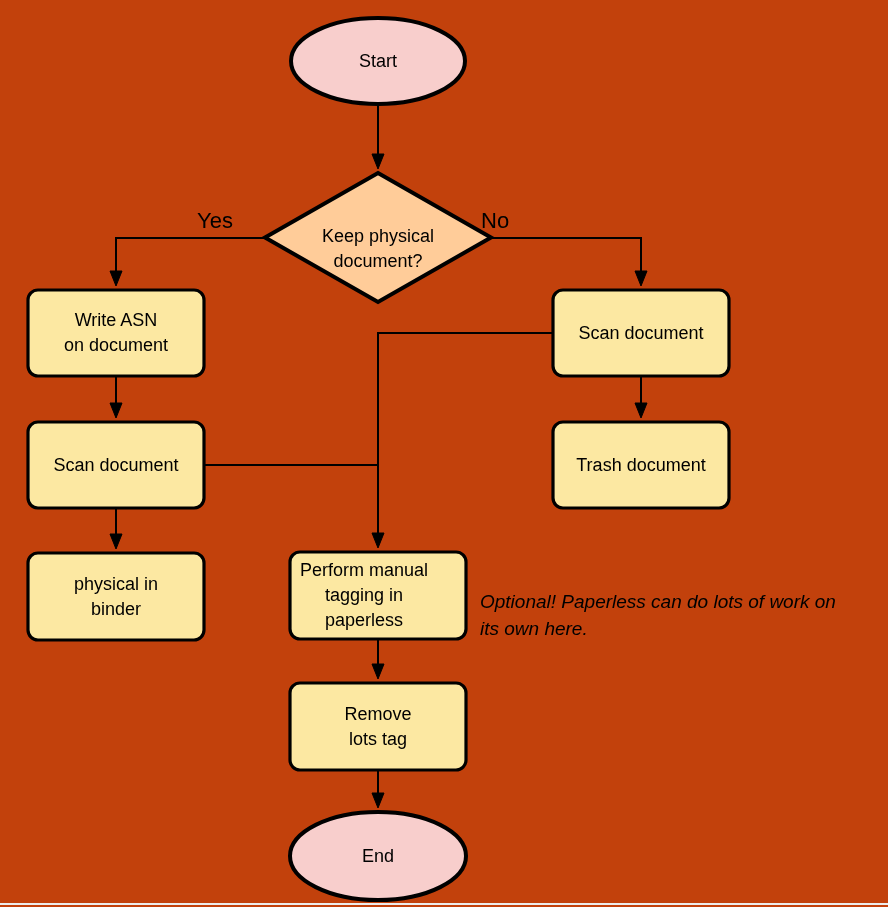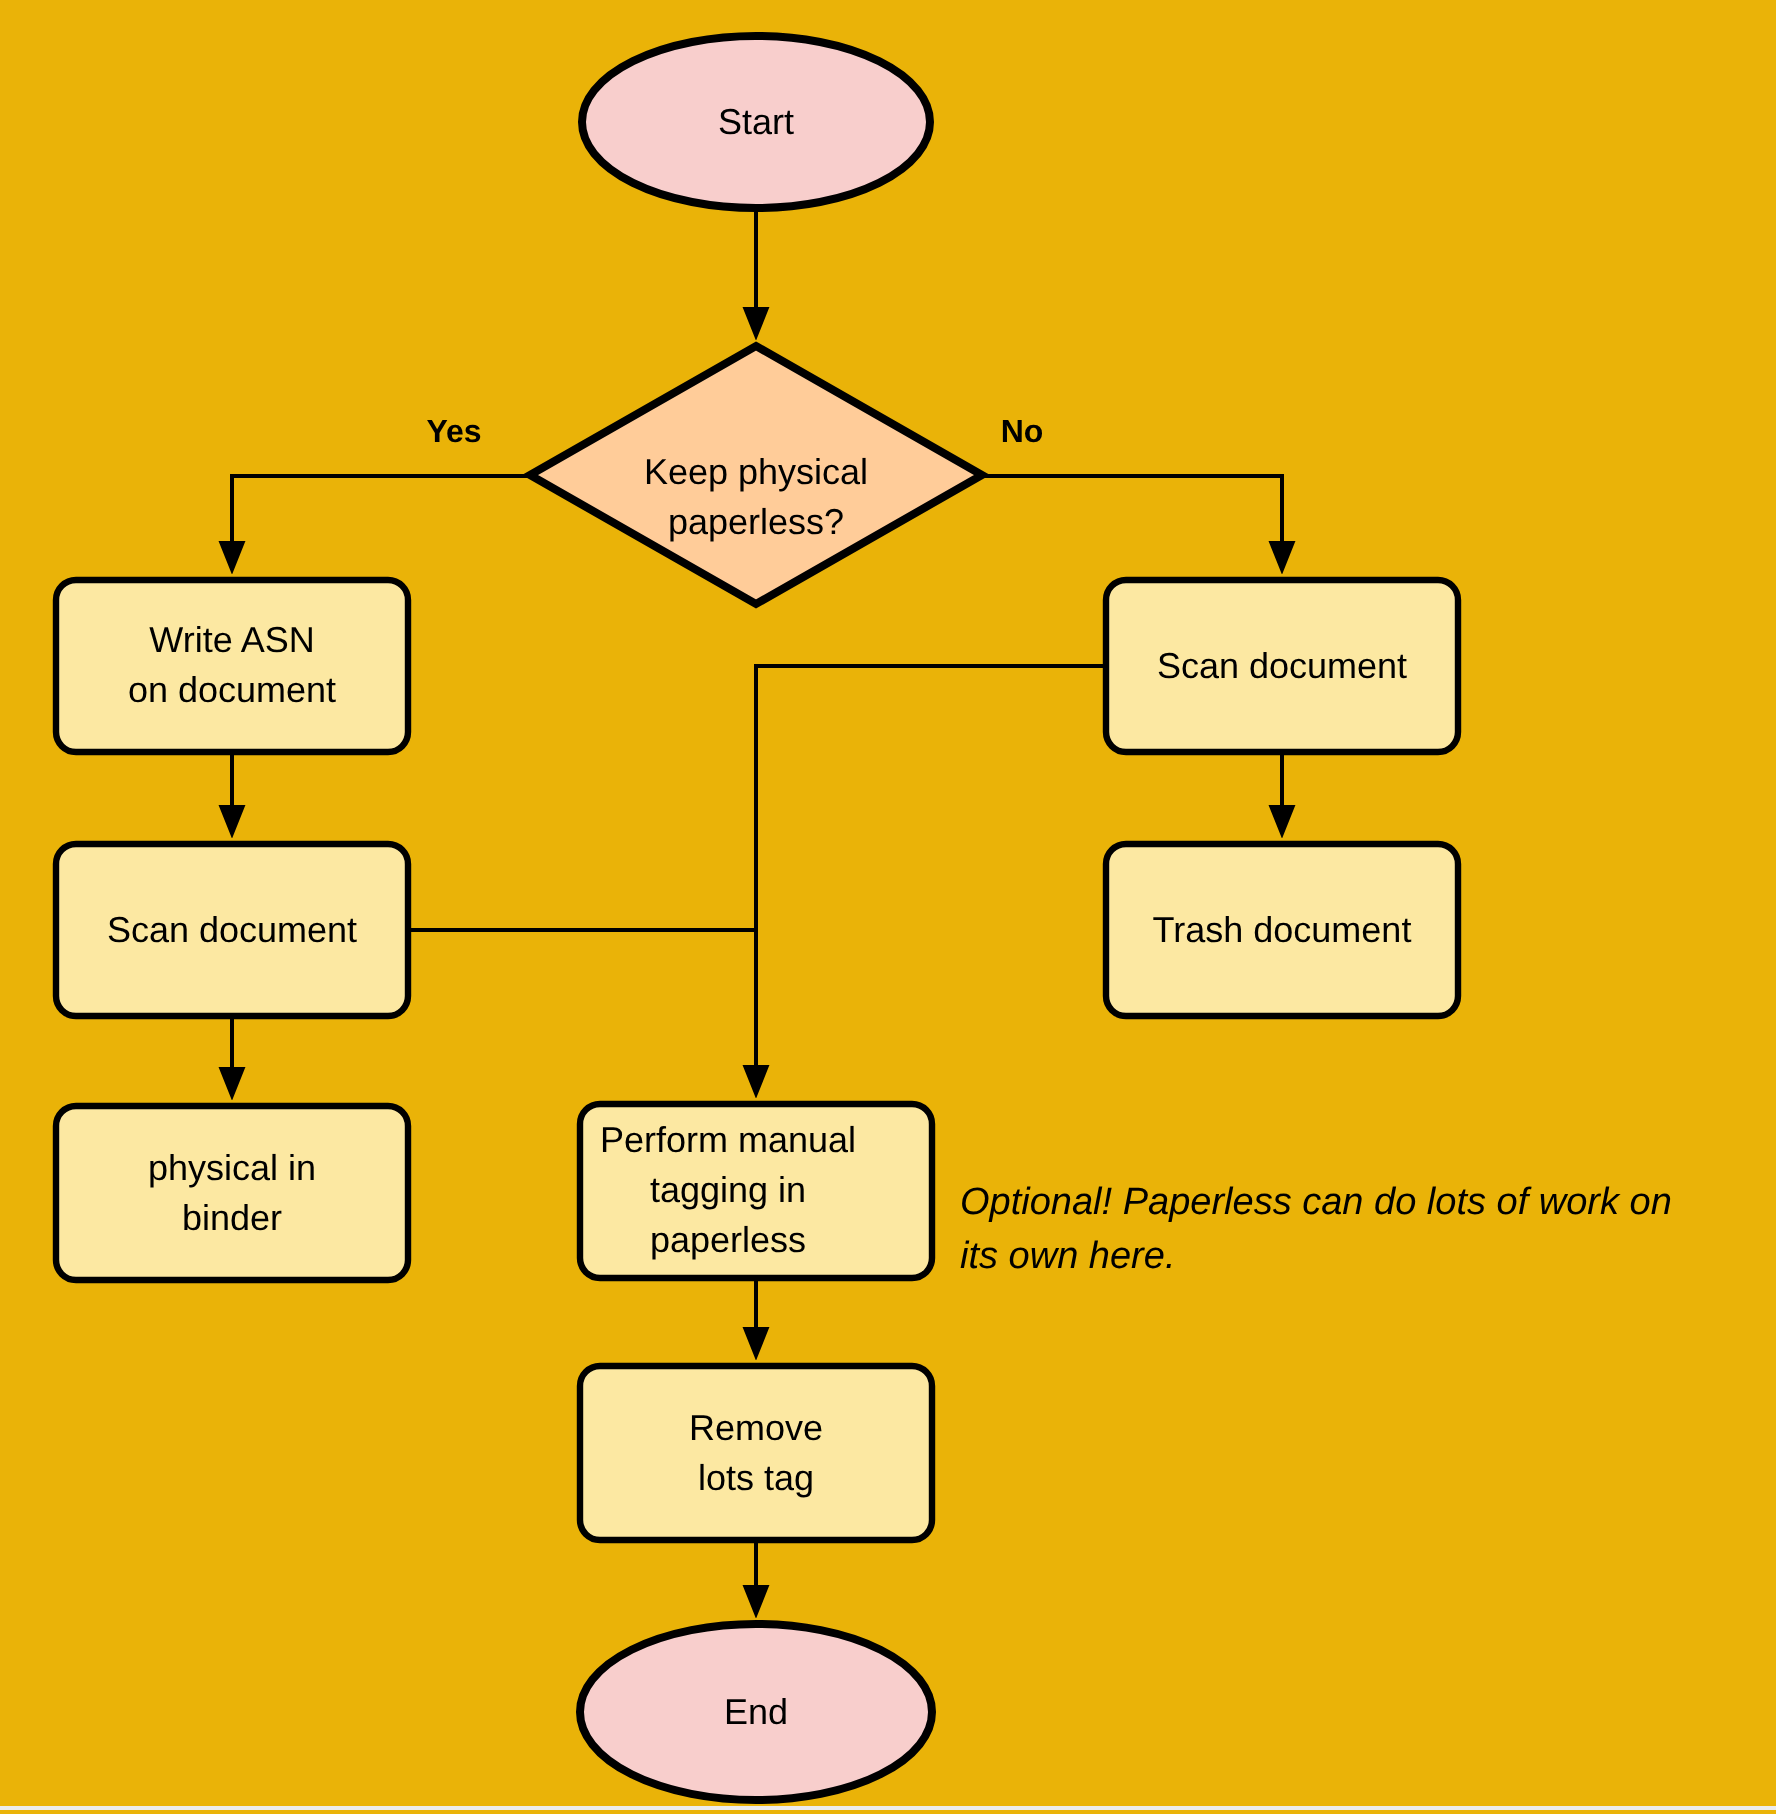--- a/index.html
+++ b/index.html
@@ -1,46 +1,44 @@
 <!DOCTYPE html>
 <html><head>
 <meta charset="utf-8">
 <style>
   html, body { margin: 0; padding: 0; background: #ffffff; }
   .canvas {
     position: relative;
     width: 888px;
     height: 907px;
-    background: #eab308;
+    background: #c2410c;
     font-family: "Liberation Sans", sans-serif;
     color: #000;
     overflow: hidden;
   }
   .canvas svg { position: absolute; left: 0; top: 0; }
   .node-label {
     position: absolute;
     display: flex;
     flex-direction: column;
     align-items: center;
     justify-content: center;
     text-align: center;
     font-size: 18px;
     line-height: 25px;
     color: #000;
     pointer-events: none;
   }
   .node-label span { display: block; }
   .edge-label {
     position: absolute;
-    font-size: 16px;
-    text-align: center;
+    font-size: 22px;
     width: 60px;
     color: #000;
     pointer-events: none;
-    font-weight: bold;
   }
   .annotation {
     position: absolute;
     left: 480px;
     top: 588px;
     width: 420px;
     font-size: 19px;
     line-height: 27px;
     font-style: italic;
     color: #000;
@@ -100,21 +98,21 @@
 
     <ellipse cx="378" cy="856" rx="88" ry="44" stroke="#000" stroke-width="4" fill="#f8cecc"></ellipse>
   </svg>
 
   <div class="node-label" style="left:291px; top:18px; width:174px; height:86px;">
     <span>Start</span>
   </div>
 
   <div class="node-label" style="left:265px; top:184px; width:226px; height:129px;">
     <span>Keep physical</span>
-    <span>paperless?</span>
+    <span>document?</span>
   </div>
 
   <div class="node-label" style="left:28px; top:290px; width:176px; height:86px;">
     <span>Write ASN</span>
     <span>on document</span>
   </div>
 
   <div class="node-label" style="left:28px; top:422px; width:176px; height:86px;">
     <span>Scan document</span>
   </div>

